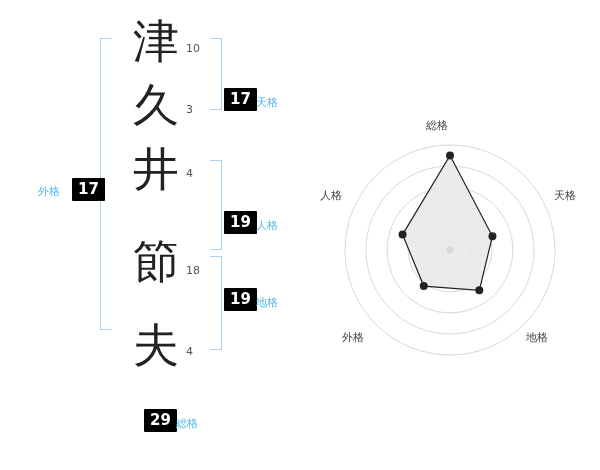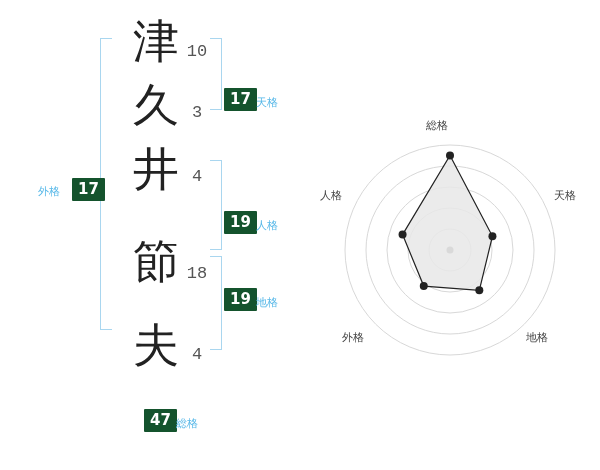--- a/index.html
+++ b/index.html
@@ -39,25 +39,24 @@
     width: 56px;
   }
   .kanji-0 { left: 128px; top: 18px; }
   .kanji-1 { left: 128px; top: 82px; }
   .kanji-2 { left: 128px; top: 146px; }
   .kanji-3 { left: 128px; top: 238px; }
   .kanji-4 { left: 128px; top: 322px; }
 
   .strokenum {
     position: absolute;
-    font-size: 17px;
+    font-size: 11px;
     color: #555555;
     width: 22px;
-    text-align: center;
-    font-family: Liberation Mono, monospace;
+    text-align: left;
   }
   .sn-0 { left: 186px; top: 42px; }
   .sn-1 { left: 186px; top: 103px; }
   .sn-2 { left: 186px; top: 167px; }
   .sn-3 { left: 186px; top: 264px; }
   .sn-4 { left: 186px; top: 345px; }
 
   
   .bracket {
     position: absolute;
@@ -82,21 +81,21 @@
     position: absolute;
   }
   .br-tenkaku { top: 38px;  height: 70px; }
   .br-jinkaku { top: 160px; height: 88px; }
   .br-chikaku { top: 256px; height: 92px; }
 
   
   .chip {
     position: absolute;
     display: inline-block;
-    background: #14532d;
+    background: #000000;
     color: #ffffff;
     font-size: 15px;
     font-weight: bold;
     padding: 2px 6px;
     line-height: 1.25;
     border-radius: 1px;
   }
   .chip-label {
     position: absolute;
     color: #57b8e8;
@@ -168,21 +167,21 @@
 
     <div class="chip chip-tenkaku">17</div>
     <div class="chip-label lbl-tenkaku">天格</div>
 
     <div class="chip chip-jinkaku">19</div>
     <div class="chip-label lbl-jinkaku">人格</div>
 
     <div class="chip chip-chikaku">19</div>
     <div class="chip-label lbl-chikaku">地格</div>
 
-    <div class="chip chip-soukaku">47</div>
+    <div class="chip chip-soukaku">29</div>
     <div class="chip-label lbl-soukaku">総格</div>
   </div>
 
   <div class="chart-panel">
     <svg class="chart-svg" width="300" height="470" viewBox="0 0 300 470">
       <g id="radar-rings">
           <circle cx="150" cy="250" r="105.00" fill="none" stroke="#d8d8d8" stroke-width="1"></circle>
           <circle cx="150" cy="250" r="84.00" fill="none" stroke="#d8d8d8" stroke-width="1"></circle>
           <circle cx="150" cy="250" r="63.00" fill="none" stroke="#d8d8d8" stroke-width="1"></circle>
           <circle cx="150" cy="250" r="42.00" fill="none" stroke="#d8d8d8" stroke-width="1"></circle>

